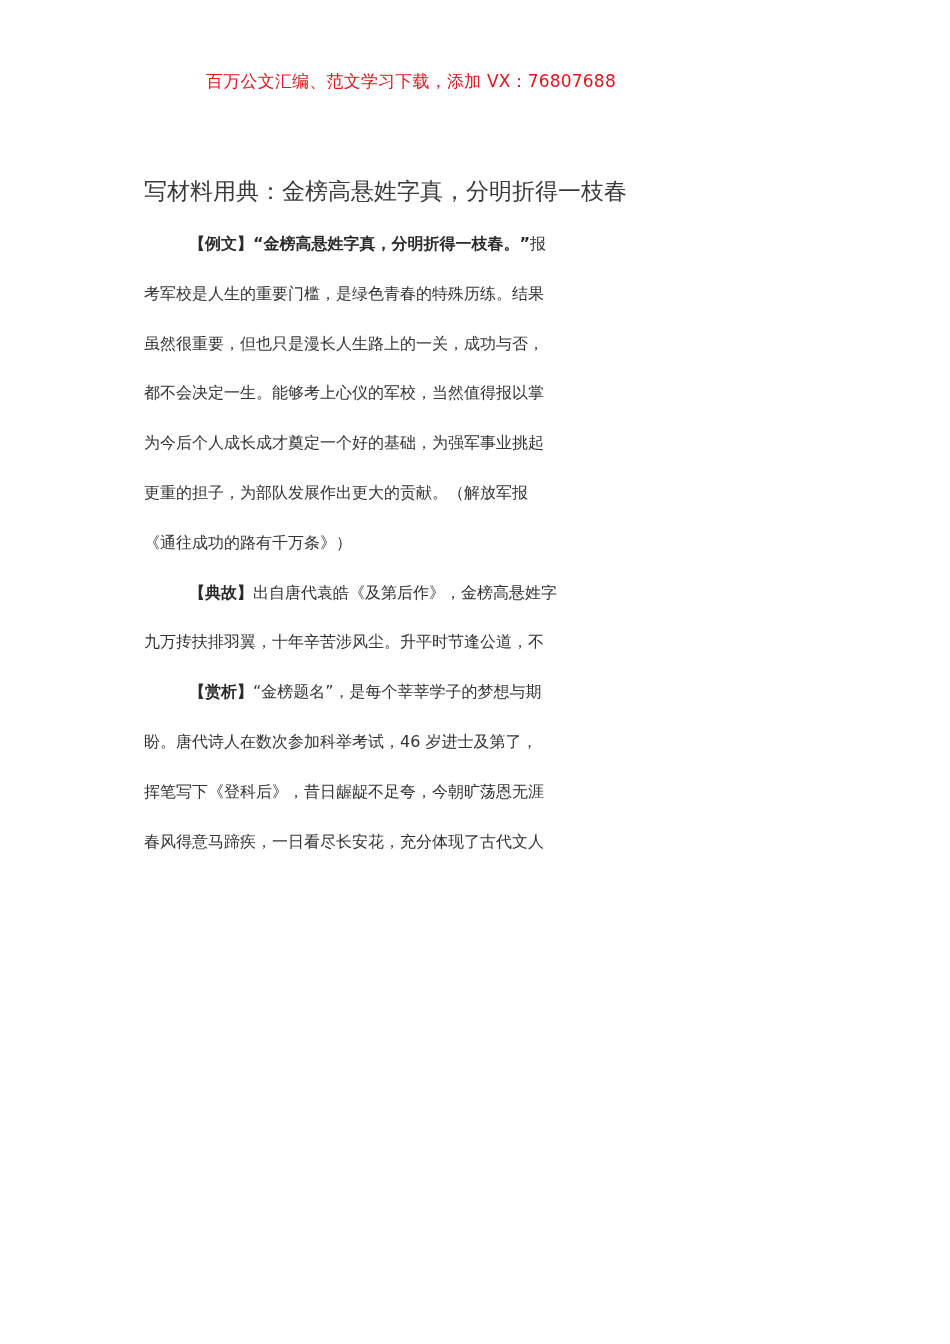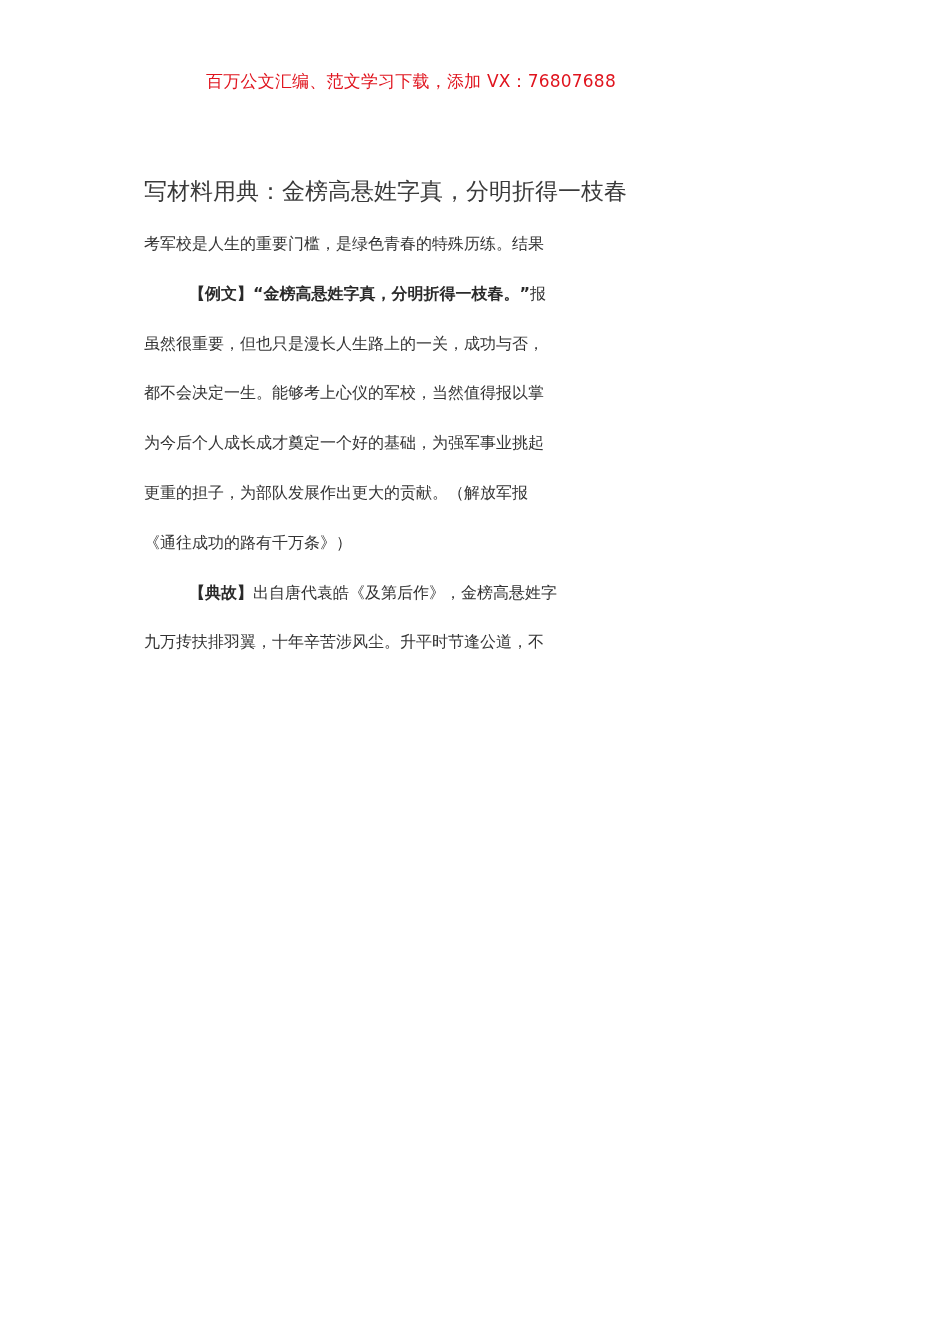--- a/index.html
+++ b/index.html
@@ -63,29 +63,35 @@
 </head>
 <body>
 
 <div class="header-banner">百万公文汇编、范文学习下载，添加 VX：76807688</div>
 
 <div class="doc-title">写材料用典：金榜高悬姓字真，分明折得一枝春</div>
 
 <div class="doc-body">
 
   <div class="section">
+    <span class="line first"><span class="tag">【例文】</span><span class="bold-quote">“金榜高悬姓字真，分明折得一枝春。”</span><span>报</span></span>
     <span class="line">考军校是人生的重要门槛，是绿色青春的特殊历练。结果</span>
-    <span class="line first"><span class="tag">【例文】</span><span class="bold-quote">“金榜高悬姓字真，分明折得一枝春。”</span><span>报</span></span>
     <span class="line">虽然很重要，但也只是漫长人生路上的一关，成功与否，</span>
     <span class="line">都不会决定一生。能够考上心仪的军校，当然值得报以掌</span>
     <span class="line">为今后个人成长成才奠定一个好的基础，为强军事业挑起</span>
     <span class="line">更重的担子，为部队发展作出更大的贡献。（解放军报</span>
     <span class="line">《通往成功的路有千万条》）</span>
   </div>
 
   <div class="section">
     <span class="line first"><span class="tag">【典故】</span><span>出自唐代袁皓《及第后作》，金榜高悬姓字</span></span>
     <span class="line">九万抟扶排羽翼，十年辛苦涉风尘。升平时节逢公道，不</span>
   </div>
 
 
+  <div class="section">
+    <span class="line first"><span class="tag">【赏析】</span><span>“金榜题名”，是每个莘莘学子的梦想与期</span></span>
+    <span class="line">盼。唐代诗人在数次参加科举考试，46 岁进士及第了，</span>
+    <span class="line">挥笔写下《登科后》，昔日龌龊不足夸，今朝旷荡恩无涯</span>
+    <span class="line">春风得意马蹄疾，一日看尽长安花，充分体现了古代文人</span>
+  </div>
 
 </div>
 
 </body></html>

